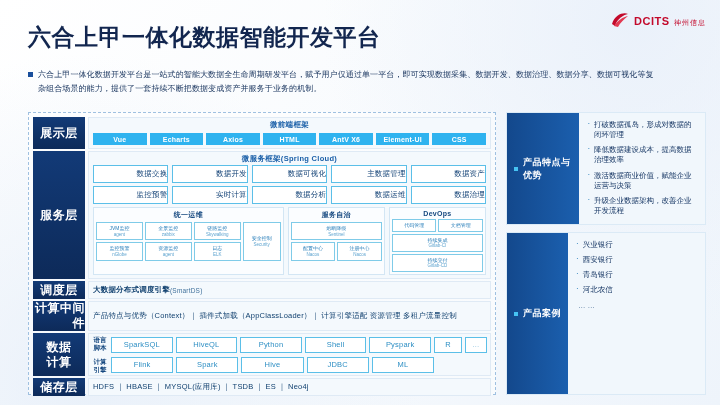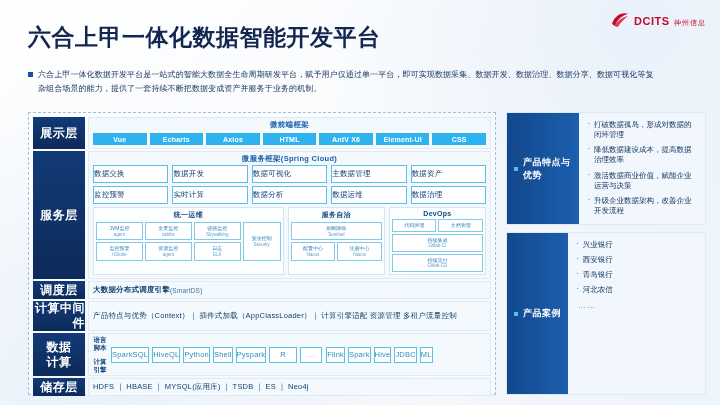--- a/index.html
+++ b/index.html
@@ -67,21 +67,21 @@
   .tag{
     flex:1 1 0;background:#2fb3ef;color:#fff;font-size:7px;font-weight:bold;
     text-align:center;padding:2.5px 0;letter-spacing:.2px;
   }
   
   .svc{display:flex;flex-direction:column;gap:2px;padding:0 4px 3px;}
   .svc-grid{display:flex;gap:4px;}
   .svc-col{flex:1 1 0;display:flex;flex-direction:column;gap:3px;}
   .cell{
     border:1px solid #5bbfe8;background:#fff;color:#0f3f74;
-    font-size:7.5px;text-align:left;padding:3px 0;letter-spacing:.2px;
+    font-size:7.5px;text-align:right;padding:3px 0;letter-spacing:.2px;
   }
   .svc-lower{display:flex;gap:4px;padding:0 4px 3px;}
   .panel{
     flex:1 1 0;border:1px solid #d3e6f4;background:#fbfdff;
     padding:2px;display:flex;flex-direction:column;gap:2px;
   }
   .panel.ops{flex:0 0 47%;}
   .panel-title{text-align:center;font-size:7px;color:#14477f;font-weight:bold;letter-spacing:.3px;}
   .ops-body{display:flex;gap:2px;}
   .ops-left{flex:1 1 auto;display:flex;flex-direction:column;gap:2px;}
@@ -103,21 +103,21 @@
     flex:1 1 auto;background:#f4f9fd;border:1px solid #dfeaf5;
     display:flex;align-items:center;
     font-size:7.5px;color:#10406f;letter-spacing:.2px;padding:3px 4px;
   }
   .line-cont .en{font-size:6.5px;color:#41719c;}
   .line-cont b{font-weight:bold;}
   
   .dc-cont{flex:1 1 auto;background:#f4f9fd;border:1px solid #dfeaf5;display:flex;padding:2px 3px;gap:3px;align-items:center;}
   .dc-side{flex:0 0 16px;display:flex;flex-direction:column;gap:6px;}
   .dc-side div{font-size:6.5px;color:#14477f;font-weight:bold;line-height:1.2;text-align:center;}
-  .dc-rows{flex:1 1 auto;display:flex;gap:4px;}
+  .dc-rows{flex:1 1 auto;display:flex;flex-direction:column;gap:4px;}
   .dc-row{display:flex;gap:3px;}
   .chip{
     border:1px solid #5bbfe8;background:#fff;color:#2e8fc4;
     font-size:7.5px;text-align:center;padding:2.5px 0;flex:1 1 0;letter-spacing:.2px;
   }
   .chip.narrow{flex:0 0 26px;}
   .chip.dots{flex:0 0 20px;color:#8cc2de;}
 
   
   .side{flex:1 1 auto;display:flex;flex-direction:column;gap:7px;}

